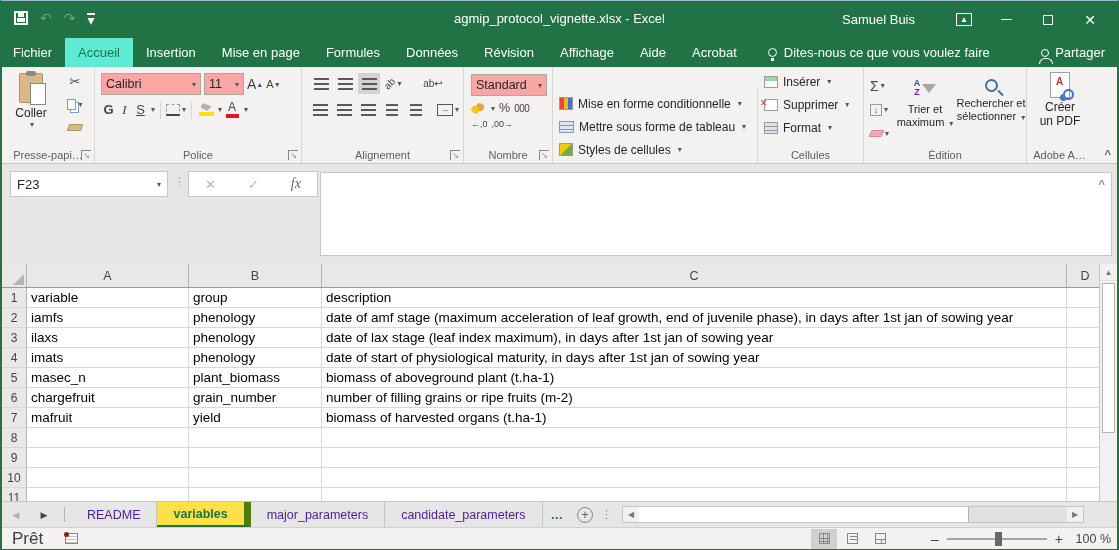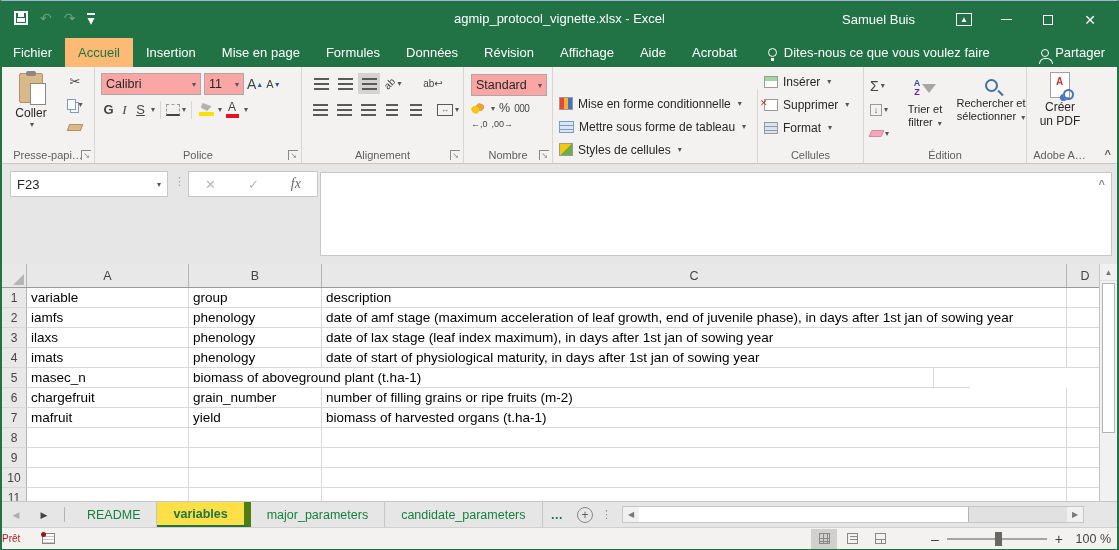--- a/index.html
+++ b/index.html
@@ -24,21 +24,21 @@
   .tb-user { margin-right:28px; font-size:13px; }
   .tb-btn { width:42px; height:37px; display:flex; align-items:center; justify-content:center; color:#fff; }
   .icon-ribopts { width:16px; height:13px; border:1px solid #fff; position:relative; font-size:8px; text-align:center; line-height:11px; }
   .icon-min { width:11px; height:1px; background:#fff; }
   .icon-max { width:10px; height:10px; border:1px solid #fff; }
   .icon-close { font-size:14px; }
 
   
   .tabrow { position:absolute; top:37px; left:-2px; width:1119px; height:29px; background:#217346; display:flex; align-items:flex-end; color:#fff; }
   .rtab { padding:0 13px; height:29px; line-height:29px; font-size:13px; white-space:nowrap; }
-  .rtab.active { background:#fdba74; color:#217346; }
+  .rtab.active { background:#5eead4; color:#217346; }
   .tellme { display:flex; align-items:center; gap:7px; margin-left:18px; height:29px; font-size:13px; white-space:nowrap; }
   .icon-bulb { width:9px; height:9px; border:1.5px solid #fff; border-radius:50%; position:relative; }
   .icon-bulb::after { content:""; position:absolute; left:2px; top:9px; width:3px; height:3px; background:#fff; }
   .share { position:absolute; right:14px; bottom:0; height:29px; display:flex; align-items:center; gap:6px; font-size:13px; }
   .icon-person { width:8px; height:8px; border:1.5px solid #fff; border-radius:50%; position:relative; }
   .icon-person::after { content:""; position:absolute; left:-3px; top:8px; width:12px; height:5px; border:1.5px solid #fff; border-bottom:none; border-radius:6px 6px 0 0; }
 
   
   .ribbon { position:absolute; top:66px; left:0; width:1115px; height:97px; background:#f3f2f1; border-bottom:1px solid #c8c6c4; display:flex; }
   .rgroup { position:relative; height:96px; border-right:1px solid #d8d6d4; padding-top:3px; }
@@ -155,33 +155,33 @@
   
   .vscroll { position:absolute; top:263px; right:0; width:18px; height:237px; background:#f1f1f1; border-left:1px solid #c8c6c4; }
   .vs-up { height:17px; display:flex; align-items:center; justify-content:center; font-size:8px; color:#787774; border-bottom:1px solid #e1e1e1; }
   .vs-thumb { position:absolute; top:19px; left:2px; width:13px; height:150px; background:#fff; border:1px solid #b5b3b1; }
 
   
   .sheetbar { position:absolute; top:500px; left:0; width:1115px; height:26px; background:#e6e6e6; border-top:1px solid #c8c6c4; display:flex; align-items:stretch; font-size:12.5px; }
   .nav { width:28px; display:flex; align-items:center; justify-content:center; font-size:9px; color:#444; }
   .nav.dim { color:#b0aeac; }
   .tabsep { width:1px; background:#b5b3b1; margin:5px 6px; }
-  .stab { padding:0 16px; display:flex; align-items:center; color:#15803d; border-right:1px solid #c8c6c4; white-space:nowrap; }
+  .stab { padding:0 16px; display:flex; align-items:center; color:#4c1d95; border-right:1px solid #c8c6c4; white-space:nowrap; }
   .stab.active { background:#fde047; color:#217346; font-weight:bold; border-bottom:2px solid #217346; border-right:7px solid #4d7c0f; }
   .stab-more { padding:0 8px; display:flex; align-items:center; color:#217346; font-weight:bold; }
   .newsheet { width:16px; height:16px; border:1px solid #8a8886; border-radius:50%; align-self:center; margin-left:6px; text-align:center; line-height:14px; font-size:12px; color:#605e5c; }
   .sb-dots { align-self:center; margin:0 8px; color:#8a8886; font-size:11px; }
   .hscroll { align-self:center; margin-left:2px; display:flex; align-items:center; height:17px; width:462px; border:1px solid #c8c6c4; background:#e1e1e1; }
   .hs-arrow { width:16px; height:15px; background:#f1f1f1; display:flex; align-items:center; justify-content:center; font-size:8px; color:#787774; }
   .hs-thumb { width:330px; height:15px; background:#fff; border-right:1px solid #b5b3b1; }
   .hs-track { flex:1; }
 
   
   .statusbar { position:absolute; top:526px; left:0; width:1115px; height:22px; background:#f3f2f1; border-top:1px solid #d2d0ce; display:flex; align-items:center; }
-  .ready { font-size:10px; color:#b91c1c; }
+  .ready { margin-left:10px; font-size:17px; color:#404040; }
   .icon-macro { width:13px; height:11px; border:1px solid #8a8886; margin-left:22px; position:relative; background:repeating-linear-gradient(to bottom,#fff 0 2px,#c8c6c4 2px 3px); }
   .icon-macro::before { content:""; position:absolute; left:-2px; top:-2px; width:5px; height:5px; background:#8c1d18; border-radius:50%; }
   .sb-right { position:absolute; right:6px; display:flex; align-items:center; gap:10px; }
   .viewbtns { display:flex; gap:2px; margin-right:28px; }
   .viewbtn { width:26px; height:20px; display:flex; align-items:center; justify-content:center; }
   .viewbtn.sel { background:#d2d0ce; }
   .icon-vnormal { width:11px; height:11px; background:
       linear-gradient(#8a8886,#8a8886) 0 3.5px/11px 1px no-repeat,
       linear-gradient(#8a8886,#8a8886) 0 7px/11px 1px no-repeat,
       linear-gradient(#8a8886,#8a8886) 3.5px 0/1px 11px no-repeat,
@@ -427,21 +427,21 @@
       </div>
       <div class="edit-big">
         <span class="icon-az">
           <span class="az-letters">
               <span class="az-a">A</span>
               <span class="az-z">Z</span>
             </span>
           <span class="funnel"></span>
         </span>
         <span>Trier et</span>
-        <span><span>filtrer</span> <span class="dd">▾</span></span>
+        <span><span>maximum</span> <span class="dd">▾</span></span>
       </div>
       <div class="edit-big" style="width:70px">
         <span class="icon-search"></span>
         <span>Rechercher et</span>
         <span><span>sélectionner</span> <span class="dd">▾</span></span>
       </div>
       <div class="glabel">Édition</div>
     </div>
 
     <div class="rgroup g-adobe">
@@ -503,20 +503,21 @@
     <div class="grow">
       <div class="rownum">4</div>
       <div class="cell col-a">imats</div>
       <div class="cell col-b">phenology</div>
       <div class="cell col-c">date of start of physiological maturity, in days after 1st jan of sowing year</div>
       <div class="cell col-d"></div>
     </div>
     <div class="grow">
       <div class="rownum">5</div>
       <div class="cell col-a">masec_n</div>
+      <div class="cell col-b">plant_biomass</div>
       <div class="cell col-c">biomass of aboveground plant (t.ha-1)</div>
       <div class="cell col-d"></div>
     </div>
     <div class="grow">
       <div class="rownum">6</div>
       <div class="cell col-a">chargefruit</div>
       <div class="cell col-b">grain_number</div>
       <div class="cell col-c">number of filling grains or ripe fruits (m-2)</div>
       <div class="cell col-d"></div>
     </div>

